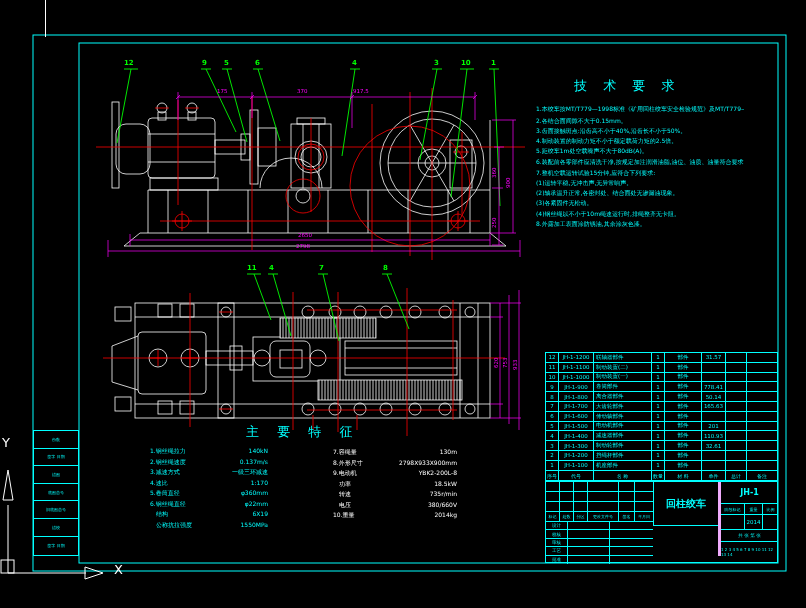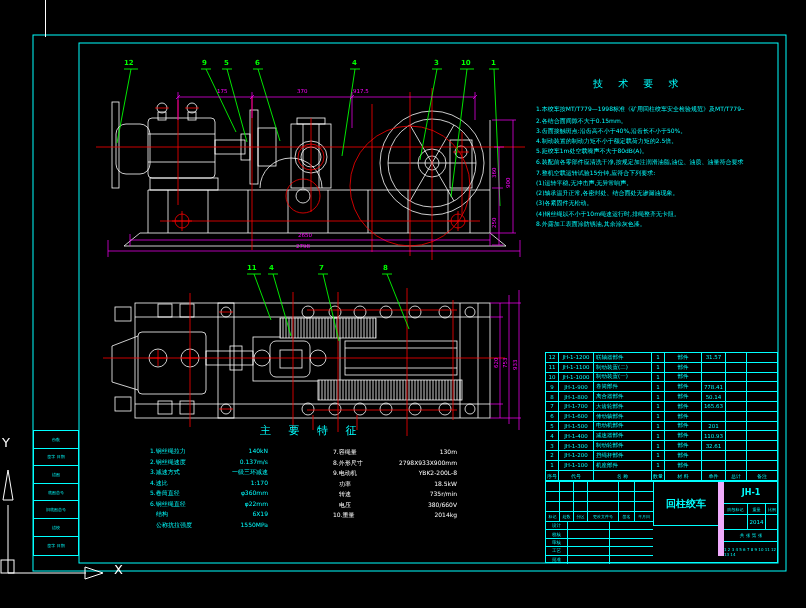--- a/index.html
+++ b/index.html
@@ -293,21 +293,21 @@
 
   <g stroke="#ffffff" stroke-width="1">
     <line x1="8" y1="505" x2="8" y2="573"></line>
     <polygon points="8,470 3,500 13,500"></polygon>
     <line x1="8" y1="573" x2="86" y2="573"></line>
     <polygon points="103,573 85,567 85,579"></polygon>
     <rect x="1" y="560" width="13" height="13"></rect>
   </g>
 </svg>
 
-<div class="txt cy" style="left:593px;top:79px;font-size:10px;letter-spacing:6px;">技 术 要 求</div>
+<div class="txt cy" style="left:574px;top:79px;font-size:13px;letter-spacing:6px;">技 术 要 求</div>
 <div class="txt cy note-line" style="left:536px;top:106px;">1.本绞车按MT/T779—1998标准《矿用回柱绞车安全检验规范》及MT/T779—1998图样及技术文件制造验收。</div>
 <div class="txt cy note-line" style="left:536px;top:118px;">2.各结合面间隙不大于0.15mm。</div>
 <div class="txt cy note-line" style="left:536px;top:128px;">3.齿面接触斑点:沿齿高不小于40%,沿齿长不小于50%。</div>
 <div class="txt cy note-line" style="left:536px;top:138px;">4.制动装置的制动力矩不小于额定载荷力矩的2.5倍。</div>
 <div class="txt cy note-line" style="left:536px;top:148px;">5.距绞车1m处空载噪声不大于80dB(A)。</div>
 <div class="txt cy note-line" style="left:536px;top:159px;">6.装配前各零部件应清洗干净,按规定加注润滑油脂,油位、油质、油量符合要求,不得有渗漏、砂眼、铁屑、杂质、脏物等。</div>
 <div class="txt cy note-line" style="left:536px;top:170px;">7.整机空载运转试验15分钟,应符合下列要求:</div>
 <div class="txt cy note-line" style="left:536px;top:180px;">(1)运转平稳,无冲击声,无异常响声。</div>
 <div class="txt cy note-line" style="left:536px;top:190px;">(2)轴承温升正常,各密封处、结合面处无渗漏油现象。</div>
 <div class="txt cy note-line" style="left:536px;top:200px;">(3)各紧固件无松动。</div>
@@ -334,21 +334,21 @@
 
 <div class="txt gn bal" style="left:247px;top:265px;">11</div>
 <div class="txt gn bal" style="left:269px;top:265px;">4</div>
 <div class="txt gn bal" style="left:319px;top:265px;">7</div>
 <div class="txt gn bal" style="left:383px;top:265px;">8</div>
 
 <div class="txt mg dim rot" style="left:494px;top:368px;">620</div>
 <div class="txt mg dim rot" style="left:503px;top:368px;">753</div>
 <div class="txt mg dim rot" style="left:513px;top:370px;">933</div>
 
-<div class="txt cy" style="left:260px;top:425px;font-size:11px;letter-spacing:7px;">主 要 特 征</div>
+<div class="txt cy" style="left:246px;top:425px;font-size:13px;letter-spacing:7px;">主 要 特 征</div>
 
 <div class="txt spec-row cy" style="left:150px;top:448px;width:118px;">
   <span>1.钢丝绳拉力</span>
       <span>140kN</span>
     </div>
 <div class="txt spec-row cy" style="left:150px;top:458.5px;width:118px;">
   <span>2.钢丝绳速度</span>
       <span>0.137m/s</span>
     </div>
 <div class="txt spec-row cy" style="left:150px;top:469px;width:118px;">
@@ -598,21 +598,21 @@
         </div>
     <div class="sig-row" style="border-bottom:none;">
           <div>批准</div>
           <div></div>
           <div></div>
         </div>
   </div>
 
   <div class="abs big-cell" style="left:107px;top:0;width:65px;height:44px;font-size:10px;">回柱绞车</div>
 
-  <div class="abs" style="left:172px;top:0;width:60px;height:74px;border-left:6px solid #f0abfc;">
+  <div class="abs" style="left:172px;top:0;width:60px;height:74px;border-left:3px solid #f0abfc;">
     <div class="r-row" style="grid-template-columns:1fr;height:22px;">
       <div style="font-size:8px;font-weight:bold;">JH-1</div>
     </div>
     <div class="r-row" style="grid-template-columns:24px 18px 1fr;height:11px;font-size:4px;">
       <div>阶段标记</div>
       <div>重量</div>
       <div>比例</div>
     </div>
     <div class="r-row" style="grid-template-columns:24px 18px 1fr;height:15px;font-size:5.5px;">
       <div></div>

